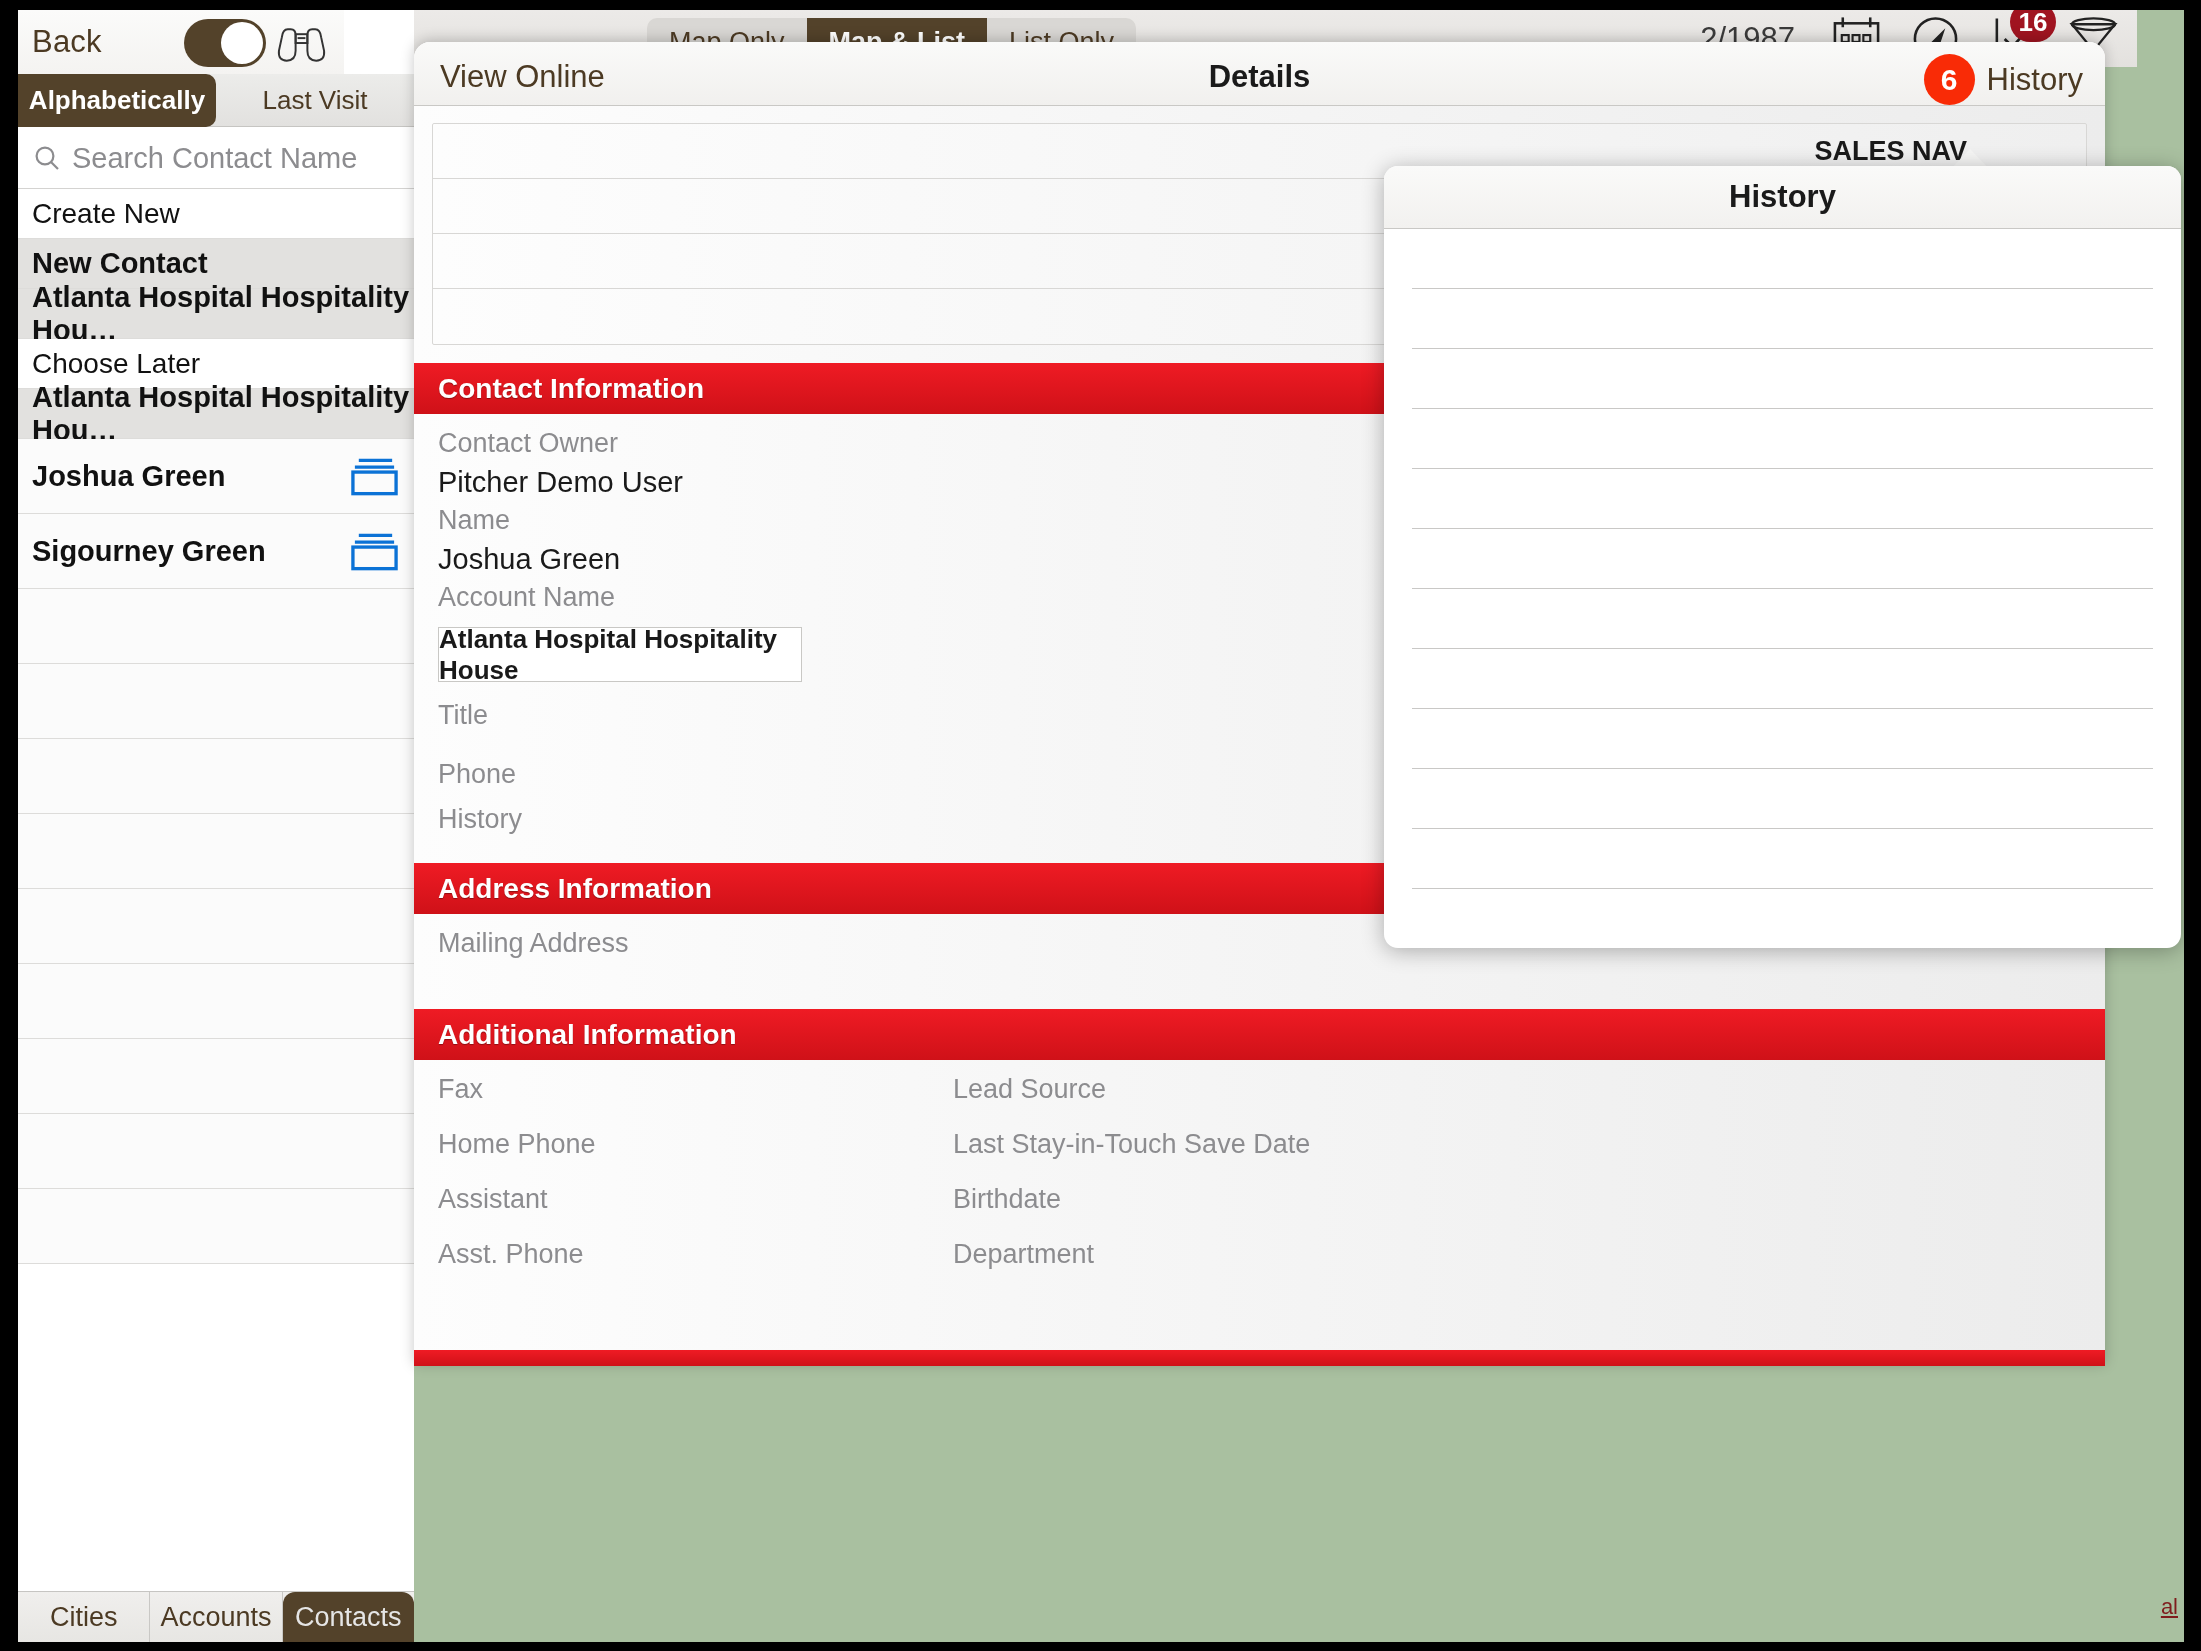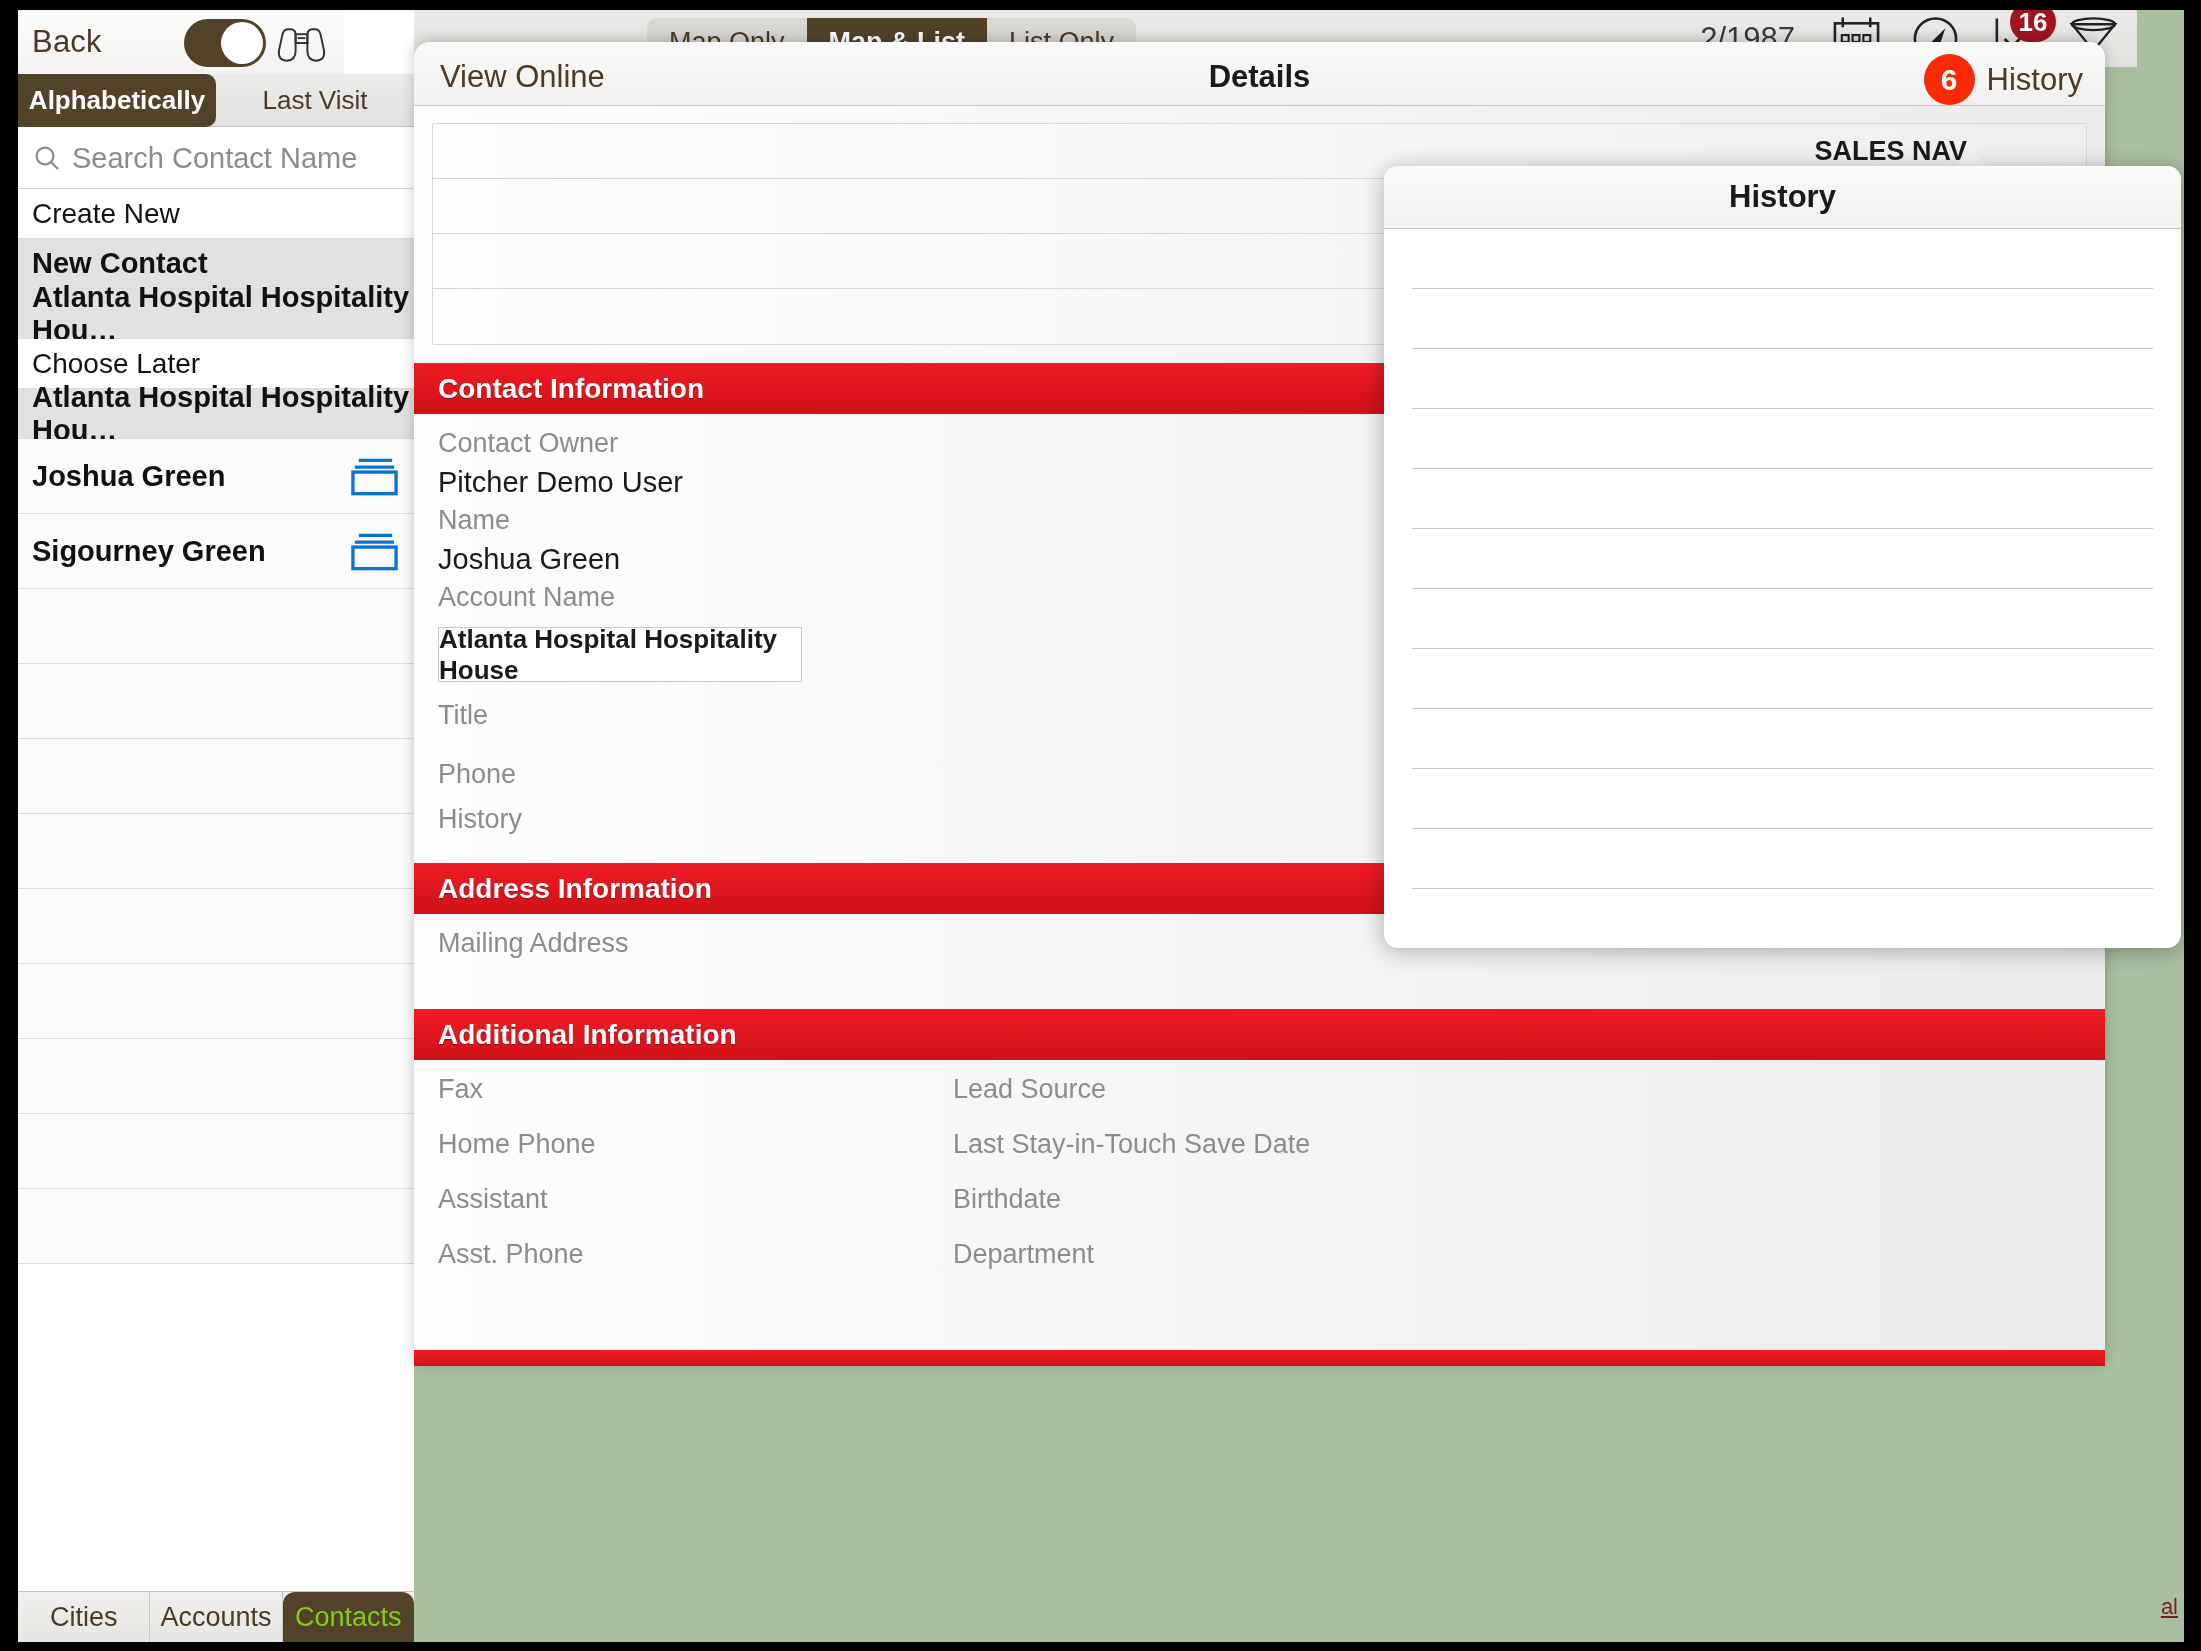--- a/index.html
+++ b/index.html
@@ -121,21 +121,21 @@
     background: linear-gradient(to bottom, #f0efed, #e7e6e3);
     border-top: 1px solid #c6c5c2;
     display: flex;
   }
   .lp-tab {
     flex: 1; display: flex; align-items: center; justify-content: center;
     font-size: 27px; color: #4c3a23;
     border-right: 1px solid #c9c8c5;
   }
   .lp-tab:last-child { border-right: none; }
-  .lp-tab.sel { background: #53422a; color: #84cc16; border-radius: 12px 12px 0 0; }
+  .lp-tab.sel { background: #53422a; color: #e5e5e5; border-radius: 12px 12px 0 0; }
 
   
   .top-seg {
     position: absolute; left: 396px; top: 0;
     width: 1723px; height: 57px;
     background: linear-gradient(to bottom, #eceae8, #e3e1de);
   }
   .top-seg-inner {
     position: absolute; left: 233px; top: 8px;
     height: 48px; display: flex;

